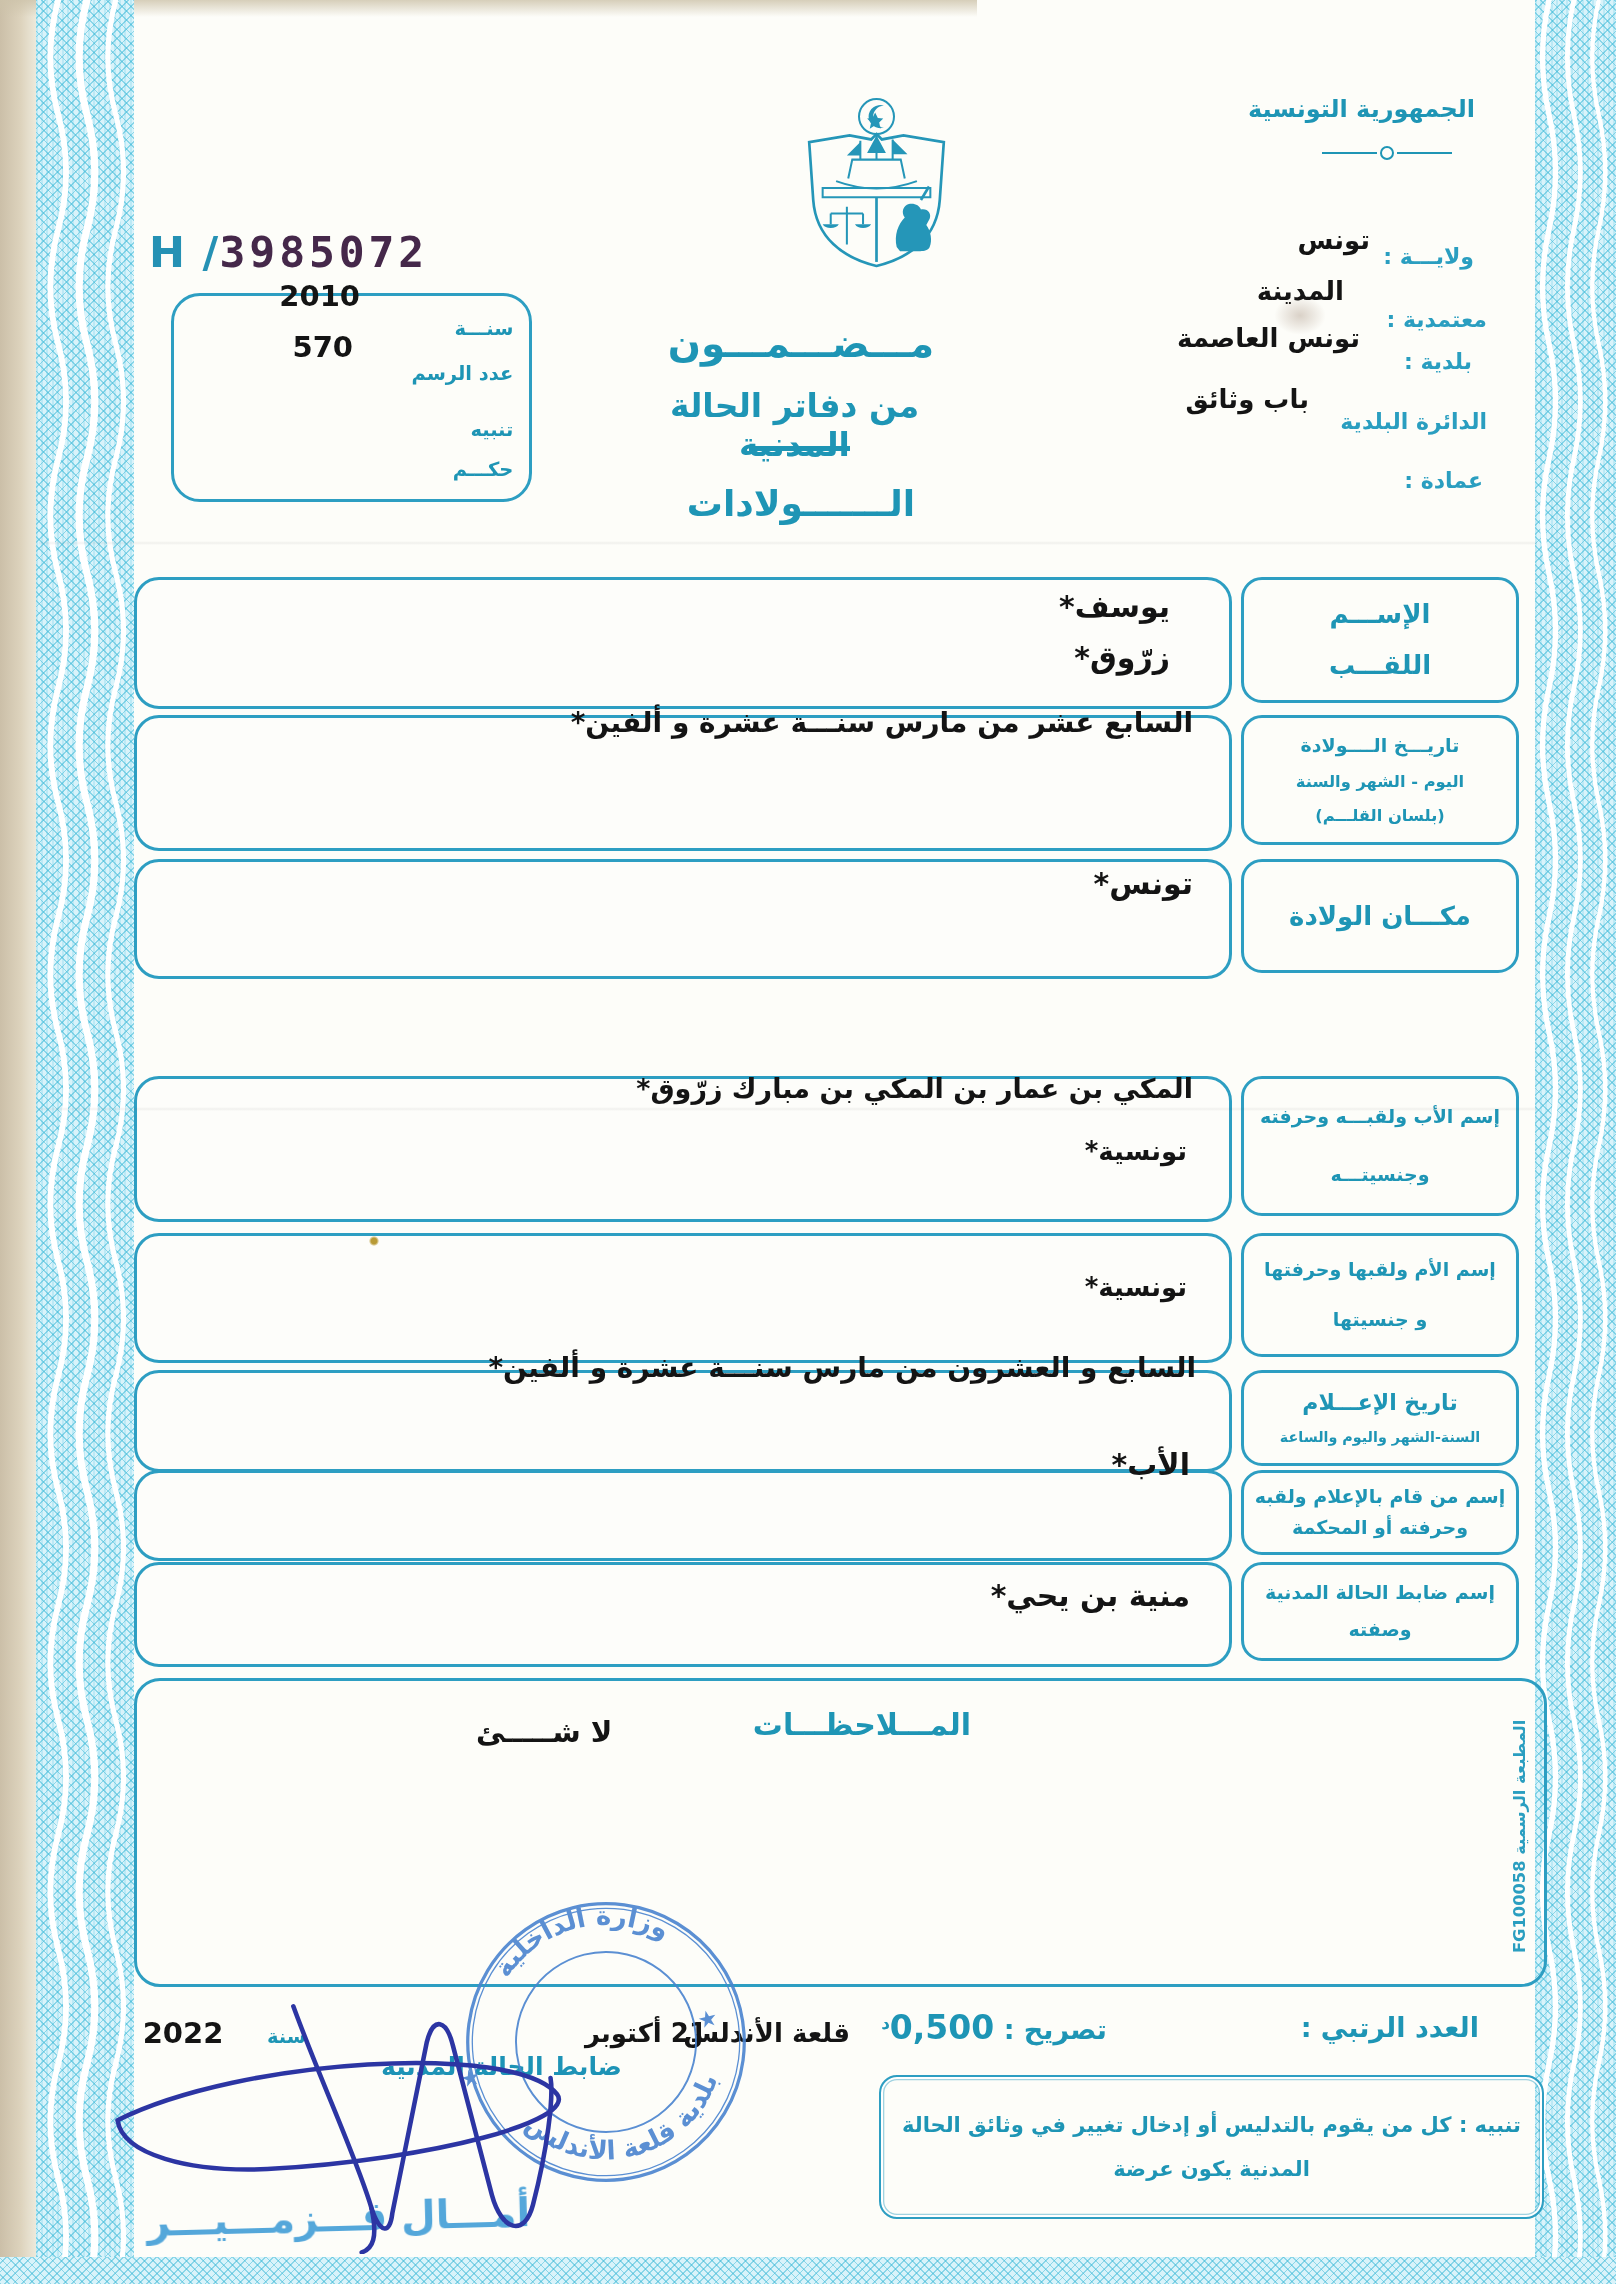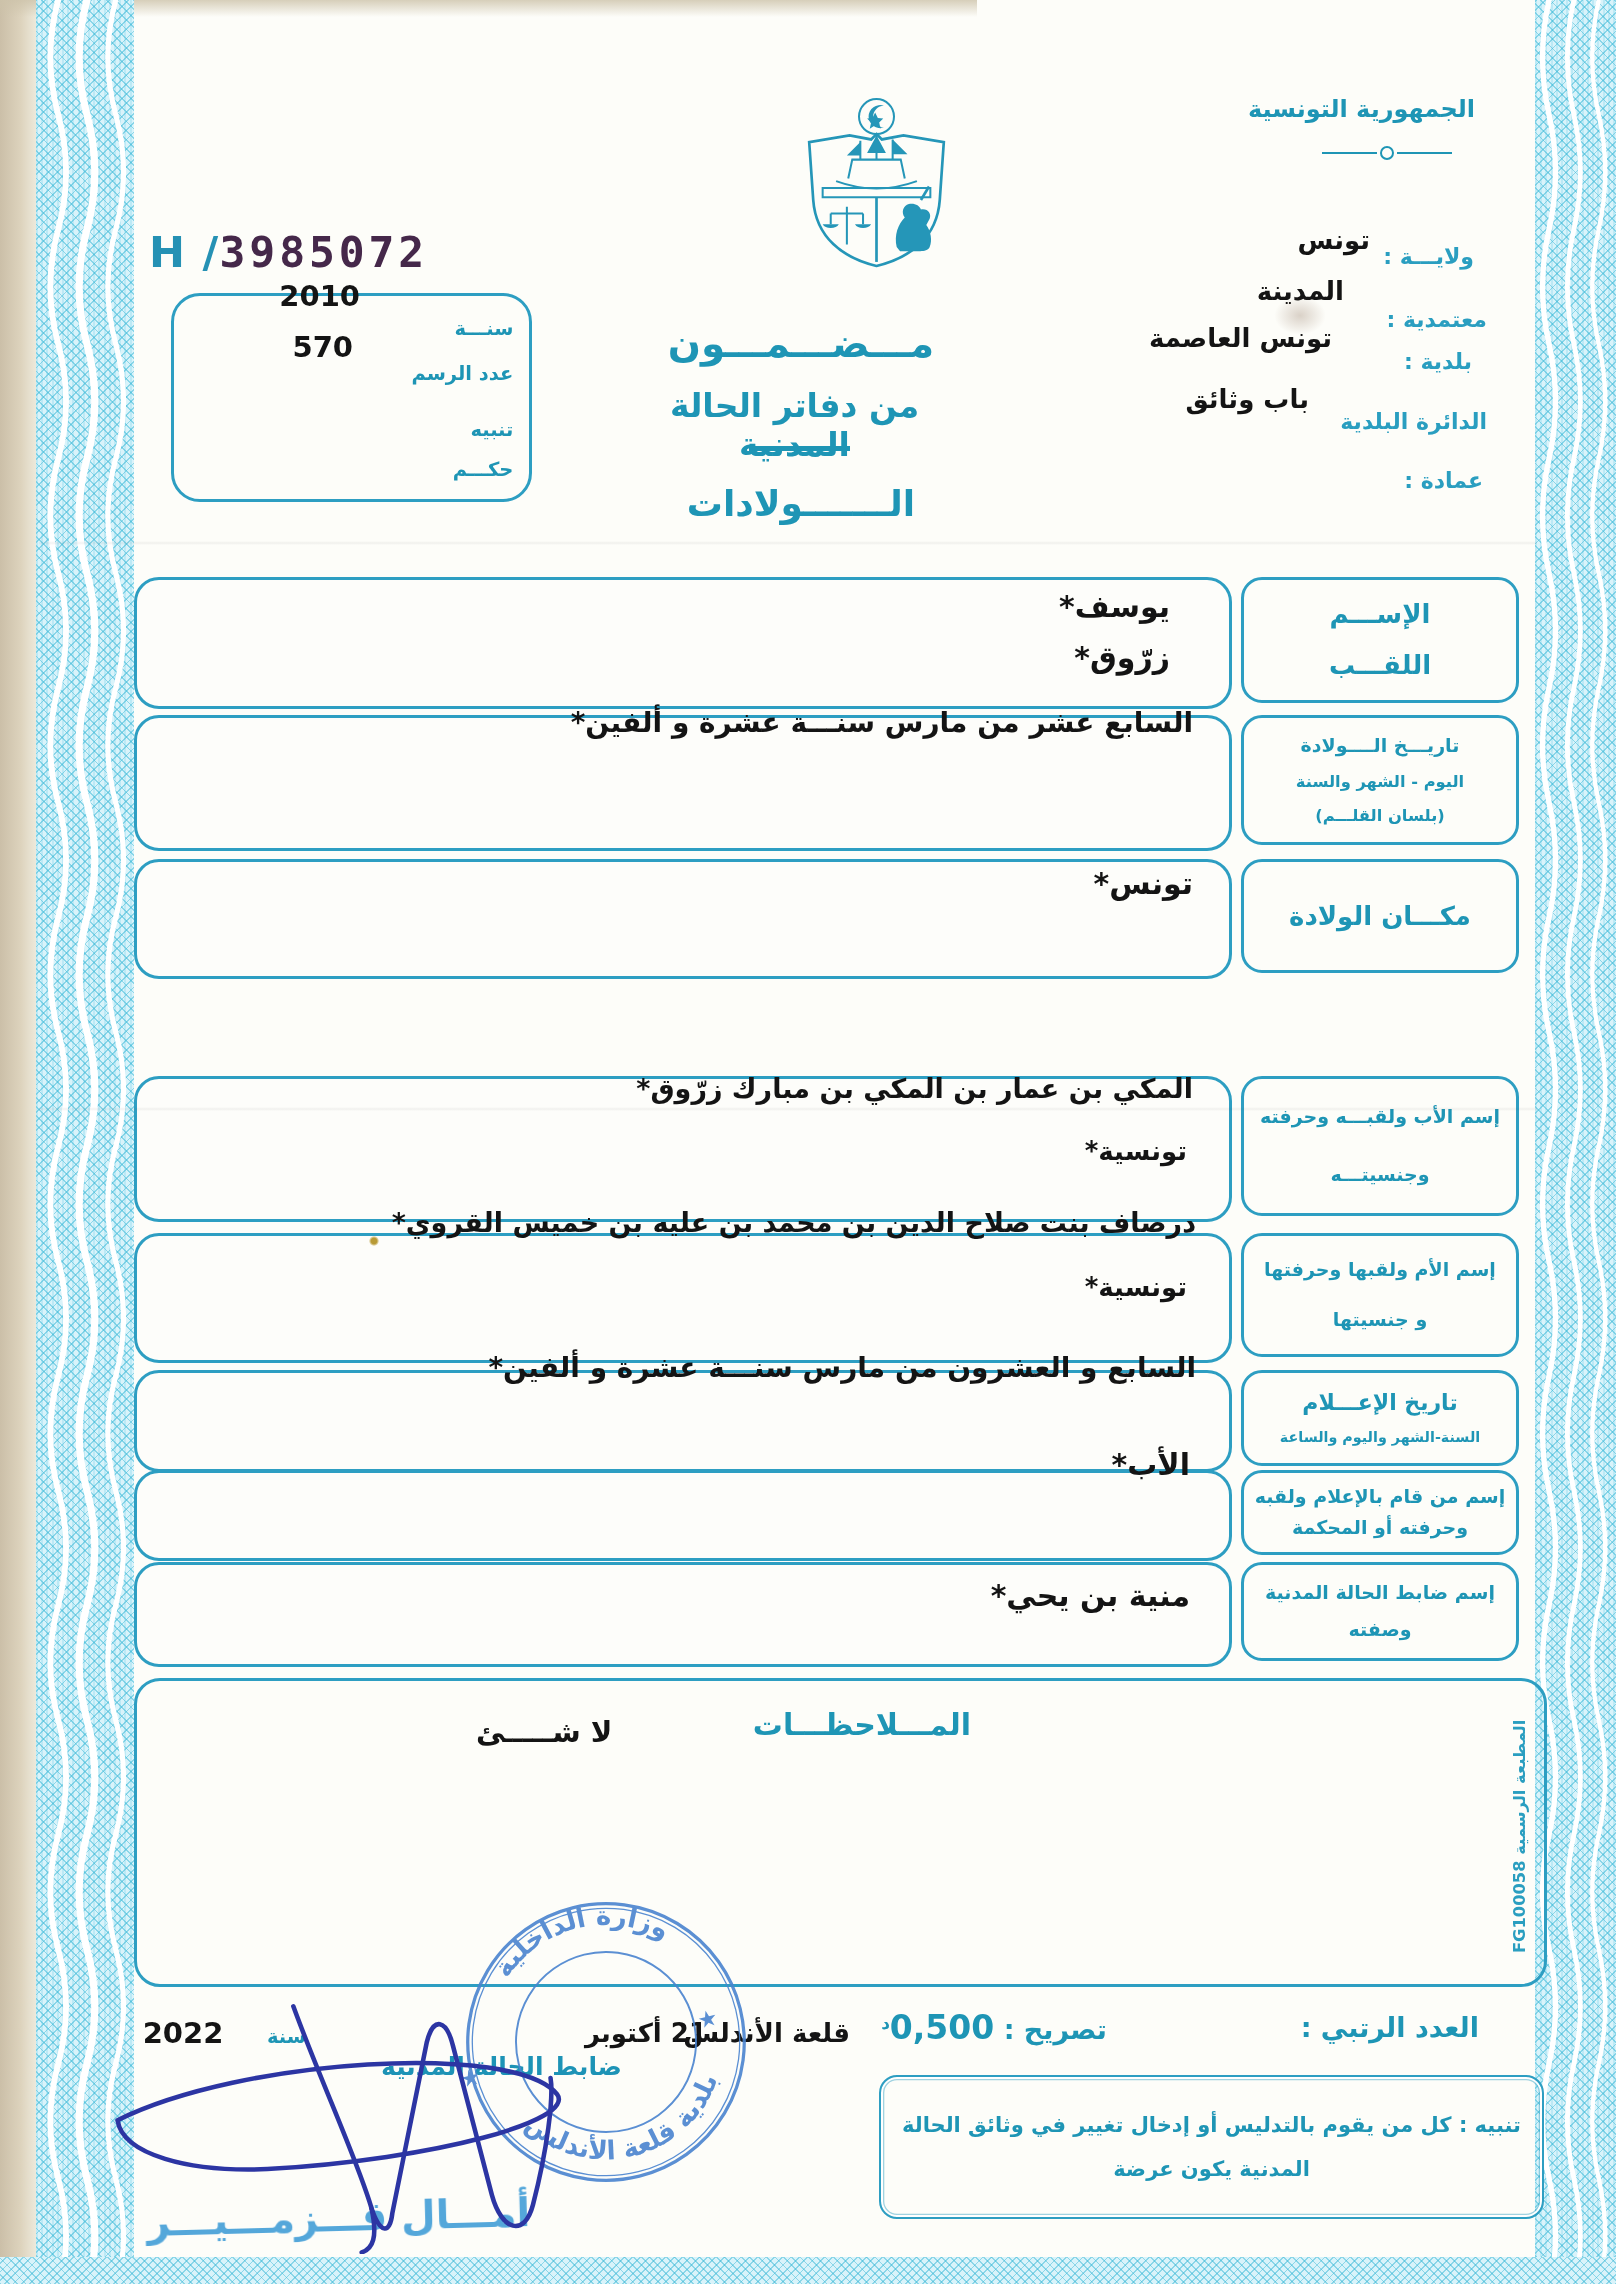--- a/index.html
+++ b/index.html
@@ -169,21 +169,21 @@
     <div class="rlab" style="top:66px">عدد الرسم</div>
     <div class="rlab" style="top:122px">تنبيه</div>
     <div class="rlab" style="top:162px">حكـــم</div>
   </div>
 
   <div class="admin-lab" style="right:142px;top:244px">ولايـــة :</div>
   <div class="admin-val" style="right:246px;top:225px">تونس</div>
   <div class="admin-lab" style="right:129px;top:307px">معتمدية :</div>
   <div class="admin-val" style="right:272px;top:276px">المدينة</div>
   <div class="admin-lab" style="right:144px;top:349px">بلدية :</div>
-  <div class="admin-val" style="right:284px;top:323px">تونس العاصمة</div>
+  <div class="admin-val" style="right:256px;top:323px">تونس العاصمة</div>
   <div class="admin-lab" style="right:129px;top:409px">الدائرة البلدية</div>
   <div class="admin-val" style="right:307px;top:384px">باب وثائق</div>
   <div class="admin-lab" style="right:133px;top:468px">عمادة :</div>
 
   <svg id="coa" viewBox="0 0 240 260">
     <g stroke="#2596b8" fill="none" stroke-width="3">
       <circle cx="120" cy="32" r="26"></circle>
       <path d="M131,16 a17,17 0 1 0 0,32 a13,13 0 1 1 0,-32z" fill="#2596b8" stroke="none"></path>
       <path d="M118,26 l4,8 8,1 -6,6 2,9 -8,-5 -8,5 2,-9 -6,-6 8,-1z" fill="#2596b8" stroke="none"></path>
       <path d="M120,58 l8,8 32,-6 60,10 -6,86 c-4,56 -44,86 -94,98 c-50,-12 -90,-42 -94,-98 l-6,-86 60,-10 32,6z" stroke-width="4"></path>
@@ -243,21 +243,20 @@
       <div class="val" style="right:42px;top:57px;font-size:26px">تونسية*</div>
     </div>
     <div class="lbox">
       <div class="lab md">إسم الأب ولقبـــه وحرفته</div>
       <div class="lab md">وجنسيتـــه</div>
     </div>
   </div>
 
   <div class="row" style="top:1233px;height:124px">
     <div class="vbox">
-      <div class="val longname" style="right:33px;top:-29px">درصاف بنت صلاح الدين بن محمد بن عليه بن خميس القروي*</div>
       <div class="val" style="right:42px;top:36px;font-size:26px">تونسية*</div>
     </div>
     <div class="lbox">
       <div class="lab md">إسم الأم ولقبها وحرفتها</div>
       <div class="lab md">و جنسيتها</div>
     </div>
   </div>
 
   <div class="row" style="top:1370px;height:96px">
     <div class="vbox">

